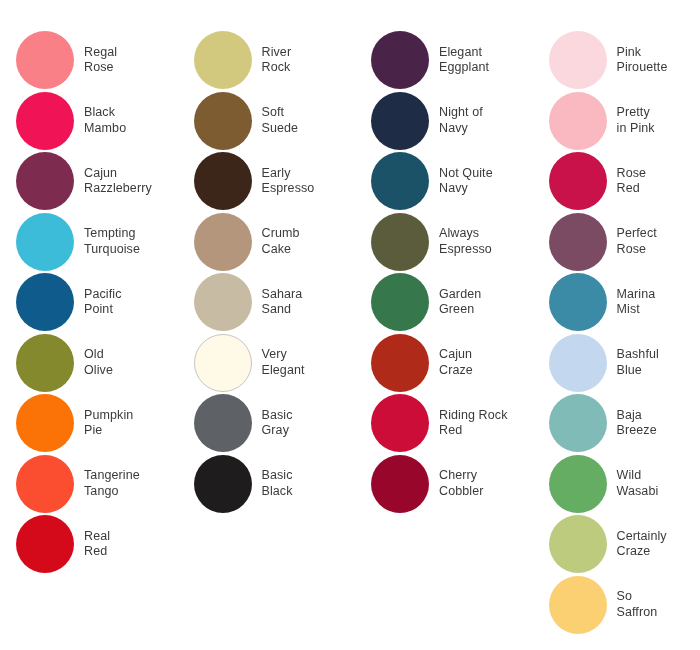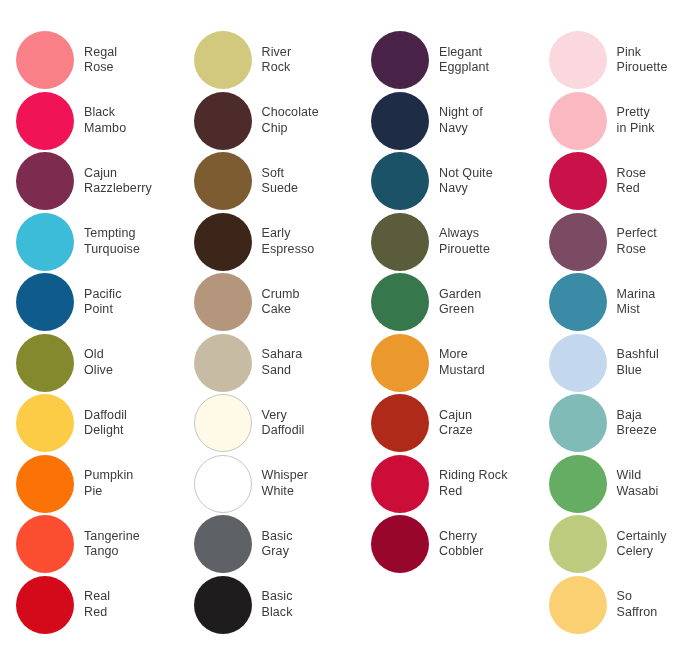--- a/index.html
+++ b/index.html
@@ -82,25 +82,20 @@
         <div class="swatch-dot" style="background-color: rgb(15, 92, 140);"></div>
         <div class="swatch-label">Pacific
 Point</div>
       </div>
     <div class="swatch-row">
         <div class="swatch-dot" style="background-color: rgb(133, 137, 45);"></div>
         <div class="swatch-label">Old
 Olive</div>
       </div>
     <div class="swatch-row">
-        <div class="swatch-dot" style="background-color: rgb(252, 204, 70);"></div>
-        <div class="swatch-label">Daffodil
-Delight</div>
-      </div>
-    <div class="swatch-row">
         <div class="swatch-dot" style="background-color: rgb(251, 115, 6);"></div>
         <div class="swatch-label">Pumpkin
 Pie</div>
       </div>
     <div class="swatch-row">
         <div class="swatch-dot" style="background-color: rgb(251, 77, 47);"></div>
         <div class="swatch-label">Tangerine
 Tango</div>
       </div>
     <div class="swatch-row">
@@ -110,25 +105,20 @@
       </div>
   </div>
 
   <div class="column">
     <div class="swatch-row">
         <div class="swatch-dot" style="background-color: rgb(211, 201, 126);"></div>
         <div class="swatch-label">River
 Rock</div>
       </div>
     <div class="swatch-row">
-        <div class="swatch-dot" style="background-color: rgb(77, 43, 43);"></div>
-        <div class="swatch-label">Chocolate
-Chip</div>
-      </div>
-    <div class="swatch-row">
         <div class="swatch-dot" style="background-color: rgb(125, 92, 50);"></div>
         <div class="swatch-label">Soft
 Suede</div>
       </div>
     <div class="swatch-row">
         <div class="swatch-dot" style="background-color: rgb(60, 37, 25);"></div>
         <div class="swatch-label">Early
 Espresso</div>
       </div>
     <div class="swatch-row">
@@ -137,26 +127,21 @@
 Cake</div>
       </div>
     <div class="swatch-row">
         <div class="swatch-dot" style="background-color: rgb(200, 187, 164);"></div>
         <div class="swatch-label">Sahara
 Sand</div>
       </div>
     <div class="swatch-row">
         <div class="swatch-dot outlined" style="background-color: rgb(255, 250, 231);"></div>
         <div class="swatch-label">Very
-Daffodil</div>
-      </div>
-    <div class="swatch-row">
-        <div class="swatch-dot outlined" style="background-color: rgb(255, 255, 255);"></div>
-        <div class="swatch-label">Whisper
-White</div>
+Elegant</div>
       </div>
     <div class="swatch-row">
         <div class="swatch-dot" style="background-color: rgb(94, 97, 101);"></div>
         <div class="swatch-label">Basic
 Gray</div>
       </div>
     <div class="swatch-row">
         <div class="swatch-dot" style="background-color: rgb(30, 28, 29);"></div>
         <div class="swatch-label">Basic
 Black</div>
@@ -175,33 +160,28 @@
 Navy</div>
       </div>
     <div class="swatch-row">
         <div class="swatch-dot" style="background-color: rgb(28, 82, 104);"></div>
         <div class="swatch-label">Not Quite
 Navy</div>
       </div>
     <div class="swatch-row">
         <div class="swatch-dot" style="background-color: rgb(91, 92, 59);"></div>
         <div class="swatch-label">Always
-Pirouette</div>
+Espresso</div>
       </div>
     <div class="swatch-row">
         <div class="swatch-dot" style="background-color: rgb(55, 119, 76);"></div>
         <div class="swatch-label">Garden
 Green</div>
       </div>
     <div class="swatch-row">
-        <div class="swatch-dot" style="background-color: rgb(235, 153, 44);"></div>
-        <div class="swatch-label">More
-Mustard</div>
-      </div>
-    <div class="swatch-row">
         <div class="swatch-dot" style="background-color: rgb(175, 42, 24);"></div>
         <div class="swatch-label">Cajun
 Craze</div>
       </div>
     <div class="swatch-row">
         <div class="swatch-dot" style="background-color: rgb(204, 13, 56);"></div>
         <div class="swatch-label">Riding Rock
 Red</div>
       </div>
     <div class="swatch-row">
@@ -248,21 +228,21 @@
 Breeze</div>
       </div>
     <div class="swatch-row">
         <div class="swatch-dot" style="background-color: rgb(100, 173, 98);"></div>
         <div class="swatch-label">Wild
 Wasabi</div>
       </div>
     <div class="swatch-row">
         <div class="swatch-dot" style="background-color: rgb(188, 203, 126);"></div>
         <div class="swatch-label">Certainly
-Celery</div>
+Craze</div>
       </div>
     <div class="swatch-row">
         <div class="swatch-dot" style="background-color: rgb(251, 208, 115);"></div>
         <div class="swatch-label">So
 Saffron</div>
       </div>
   </div>
 
 </div>
 

